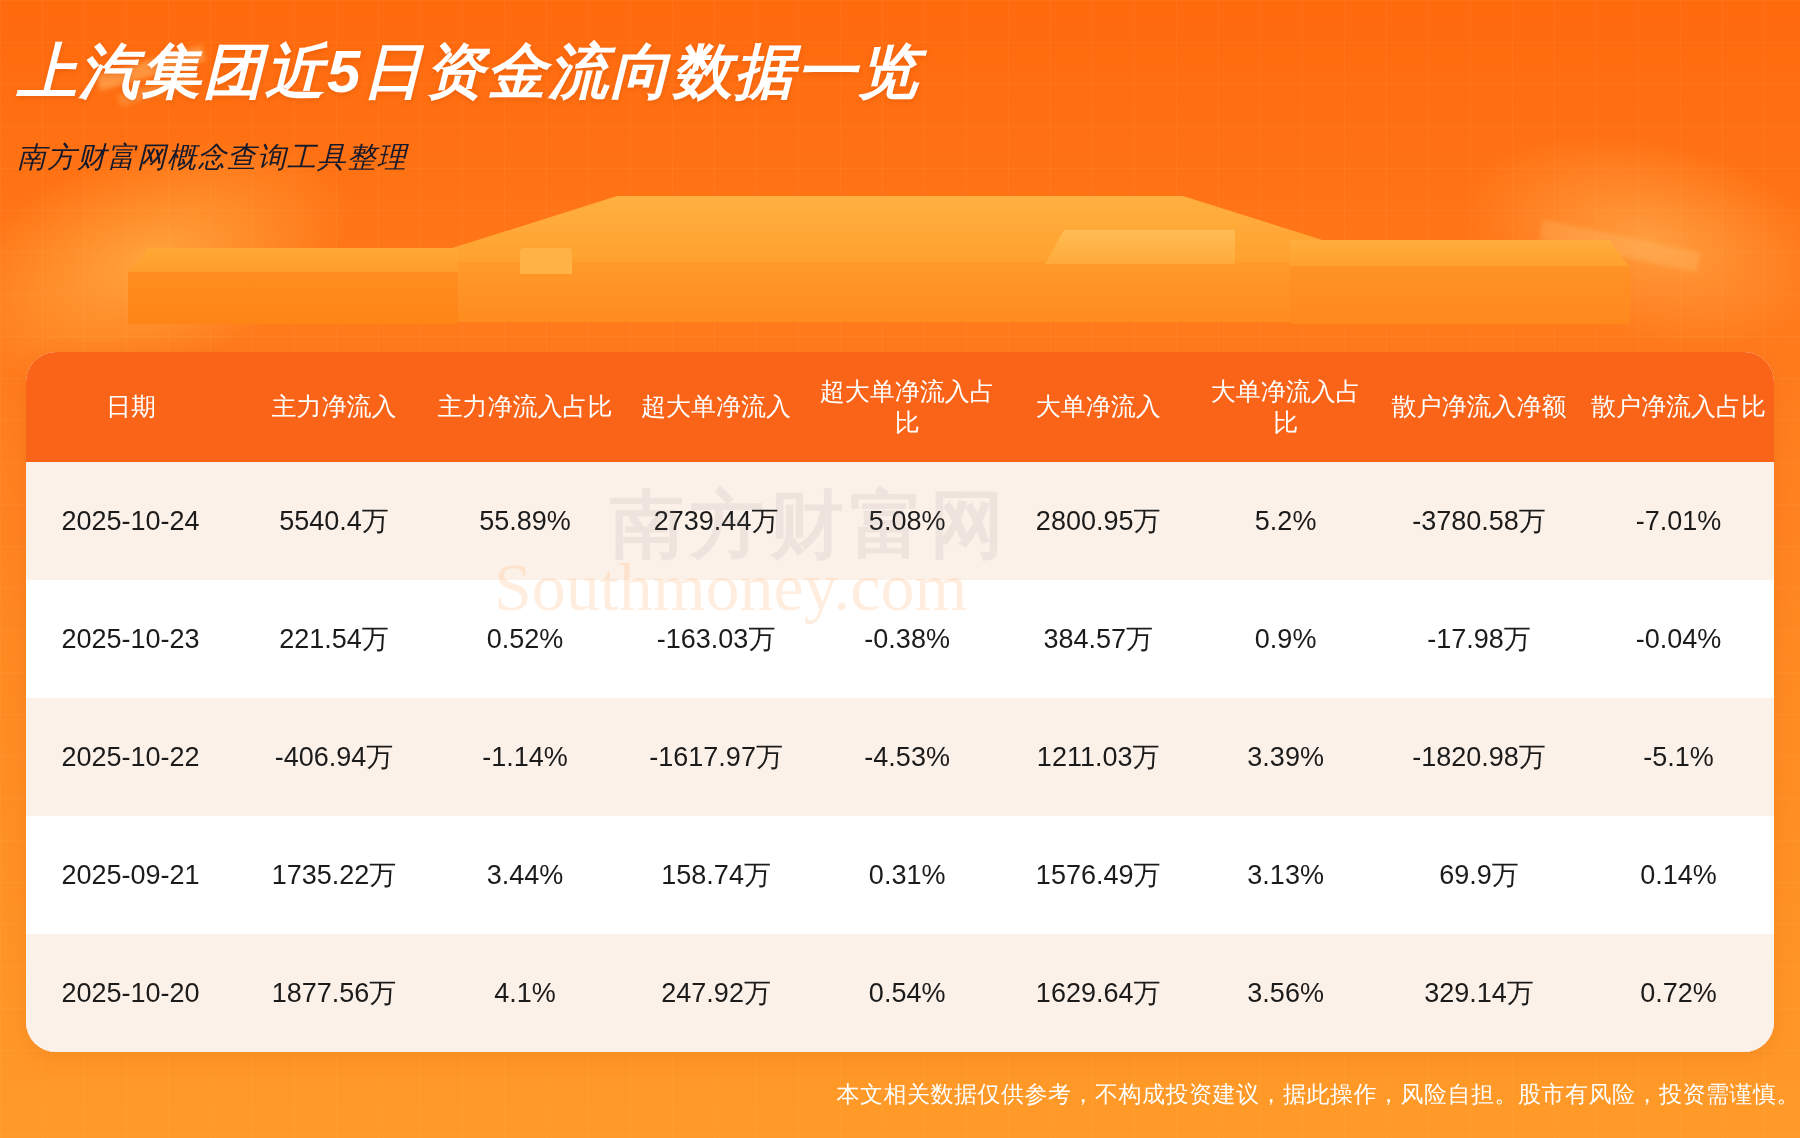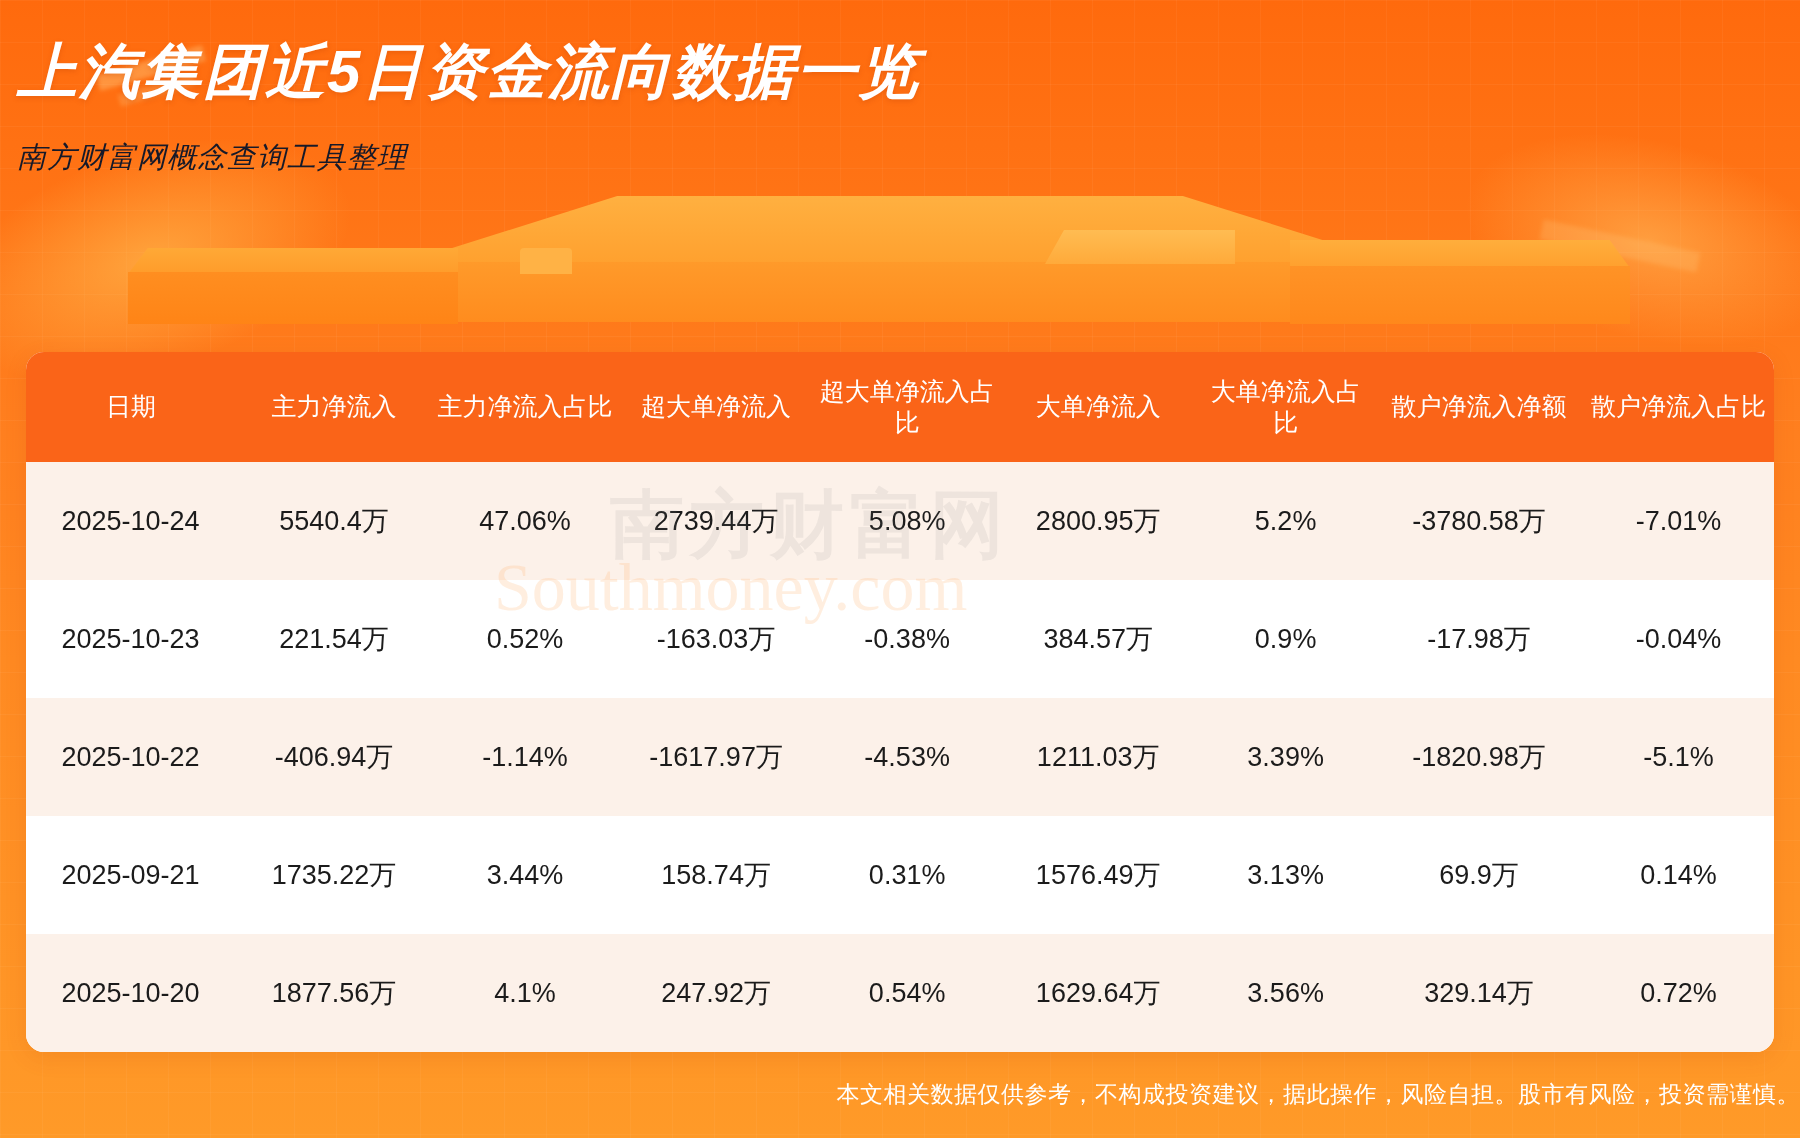--- a/index.html
+++ b/index.html
@@ -118,21 +118,21 @@
     opacity: 0.97;
   }
 
   
   .card {
     position: absolute;
     left: 26px;
     top: 352px;
     width: 1748px;
     background: #FFFFFF;
-    border-radius: 18px;
+    border-radius: 30px;
     overflow: hidden;
     z-index: 6;
     box-shadow: 0 6px 22px rgba(170,60,0,0.12);
   }
 
   table { width: 100%; border-collapse: collapse; table-layout: fixed; }
 
   thead th {
     background: #FA6418;
     color: #FFFFFF;
@@ -268,21 +268,21 @@
         <th>大单净流入</th>
         <th>大单净流入占比</th>
         <th>散户净流入净额</th>
         <th>散户净流入占比</th>
       </tr>
     </thead>
     <tbody>
       <tr>
         <td class="date-cell">2025-10-24</td>
         <td>5540.4万</td>
-        <td>47.06%</td>
+        <td>55.89%</td>
         <td>2739.44万</td>
         <td>5.08%</td>
         <td>2800.95万</td>
         <td>5.2%</td>
         <td>-3780.58万</td>
         <td>-7.01%</td>
       </tr>
       <tr>
         <td class="date-cell">2025-10-23</td>
         <td>221.54万</td>

